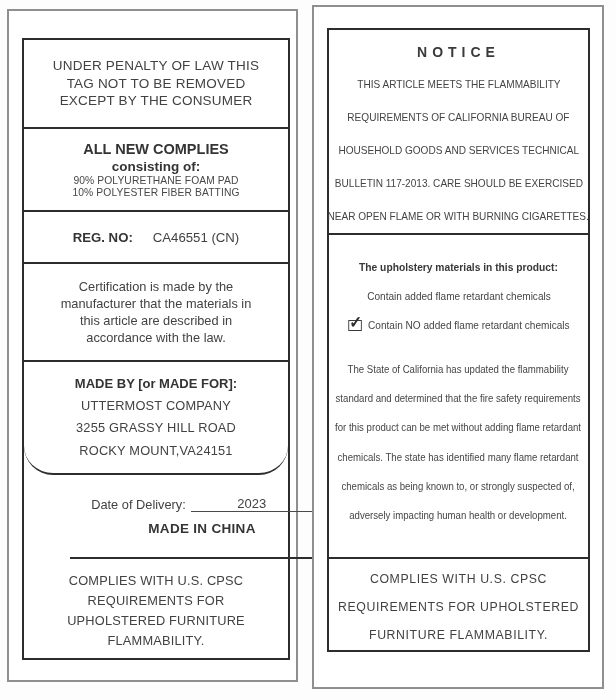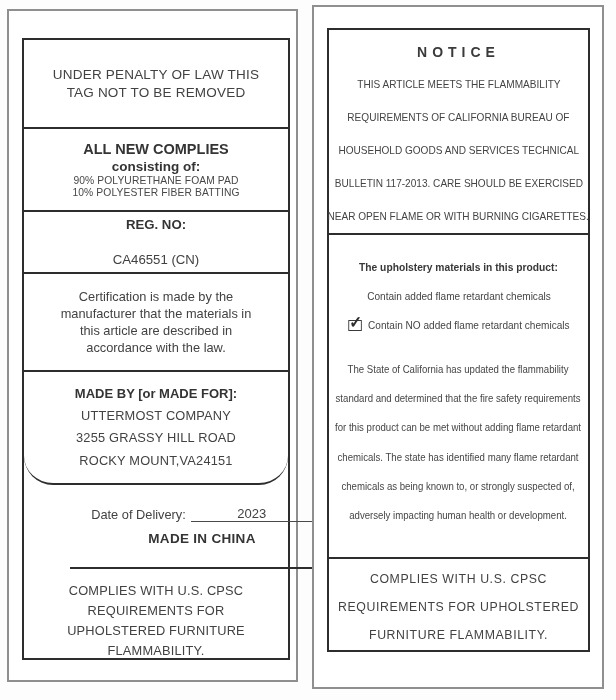--- a/index.html
+++ b/index.html
@@ -41,21 +41,21 @@
 
   
   .l-s1 { height:89px; }
   .l-s1 .ln { font-size:13.5px; line-height:17.5px; letter-spacing:0.2px; color:#424242; }
 
   .l-s2 { height:83px; }
   .l-s2 .t1 { font-size:14.5px; font-weight:bold; color:#343434; line-height:18px; }
   .l-s2 .t2 { font-size:13.5px; font-weight:bold; color:#343434; line-height:17px; }
   .l-s2 .cmp { font-size:10.3px; line-height:12.5px; color:#484848; letter-spacing:0.1px; }
 
-  .l-s3 { height:62px; flex-direction:column; gap:20px; }
+  .l-s3 { height:52px; flex-direction:row; gap:20px; }
   .l-s3 .reg-label { font-size:13.2px; font-weight:bold; color:#343434; }
   .l-s3 .reg-value { font-size:13.2px; color:#424242; }
 
   .l-s4 { height:98px; }
   .l-s4 .ln { font-size:12.8px; line-height:17px; color:#424242; }
 
   .l-s5 { height:113px;border-radius:29px; }
   .l-s5 .hd { font-size:13px; font-weight:bold; color:#343434; line-height:22px; }
   .l-s5 .ln { font-size:12.8px; line-height:22.5px; color:#424242; letter-spacing:0.2px; }
 
@@ -98,20 +98,21 @@
 <body>
 
 <div class="canvas">
 
   <div class="outer left">
     <div class="inner left">
 
       <div class="sec l-s1">
         <div class="ln">UNDER PENALTY OF LAW THIS</div>
         <div class="ln">TAG NOT TO BE REMOVED</div>
+        <div class="ln">EXCEPT BY THE CONSUMER</div>
       </div>
 
       <div class="sec l-s2">
         <div class="t1">ALL NEW COMPLIES</div>
         <div class="t2">consisting of:</div>
         <div class="cmp">90% POLYURETHANE FOAM PAD</div>
         <div class="cmp">10% POLYESTER FIBER BATTING</div>
       </div>
 
       <div class="sec l-s3">

